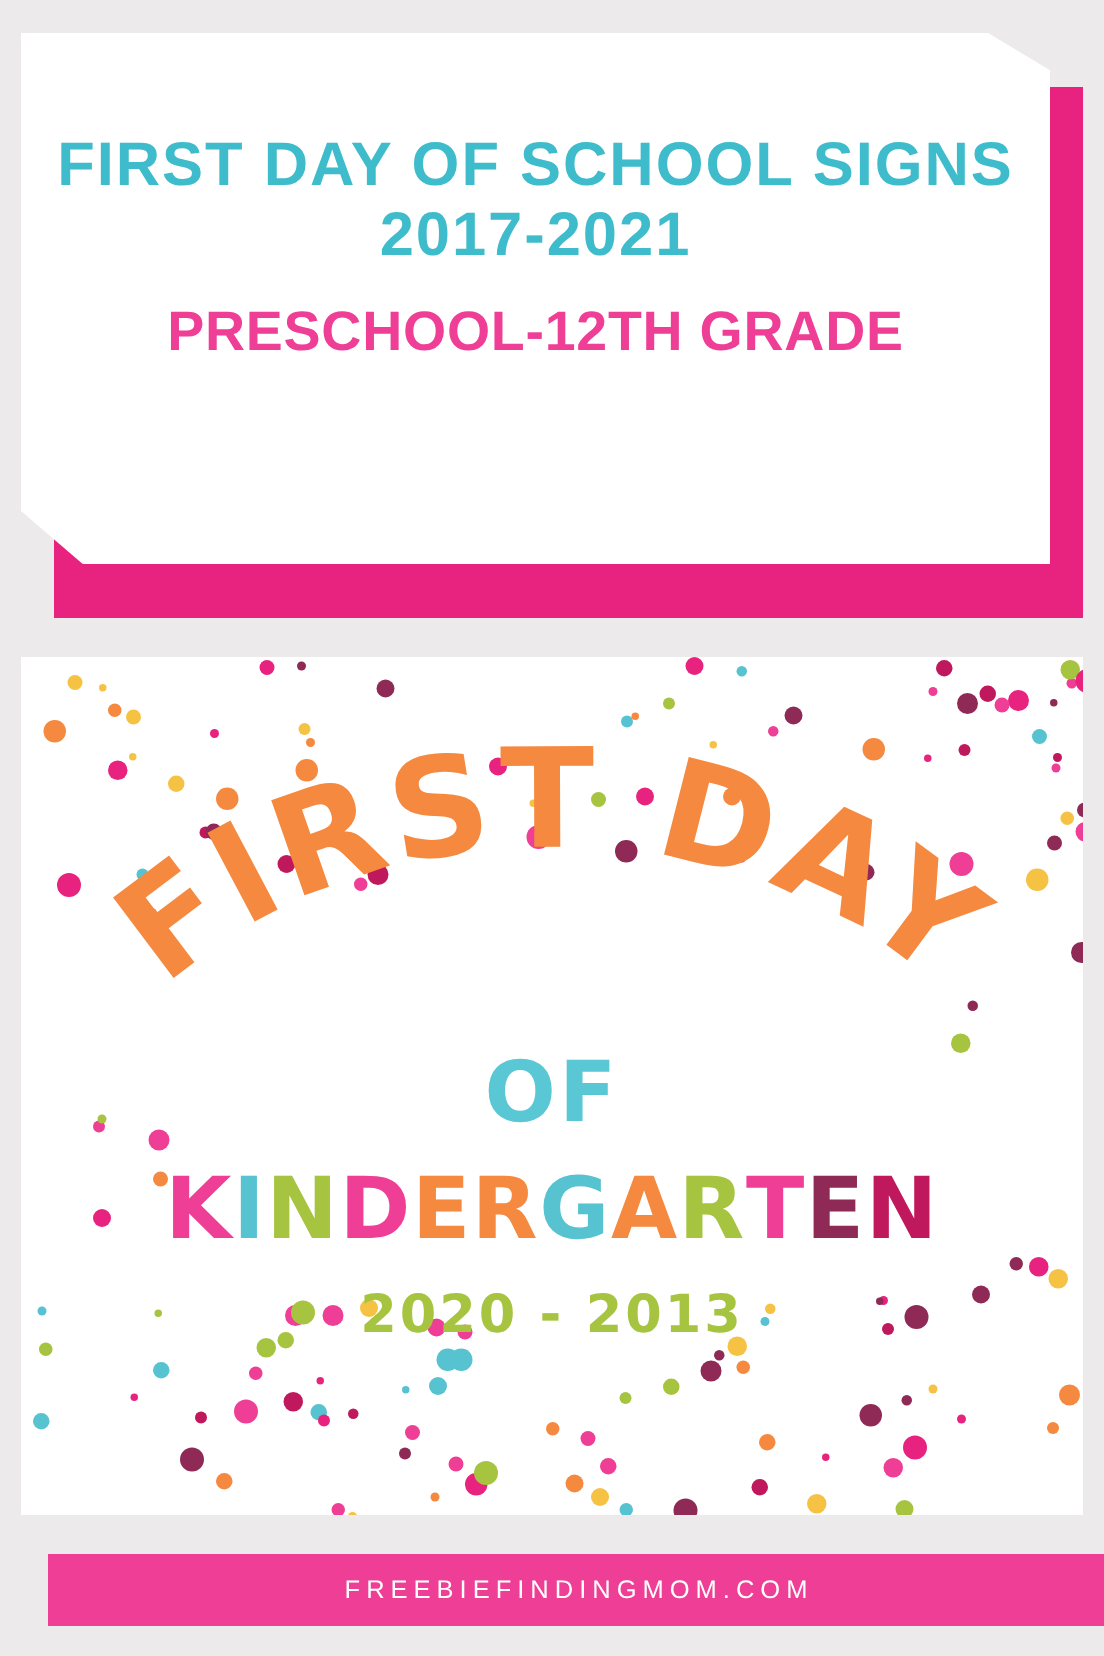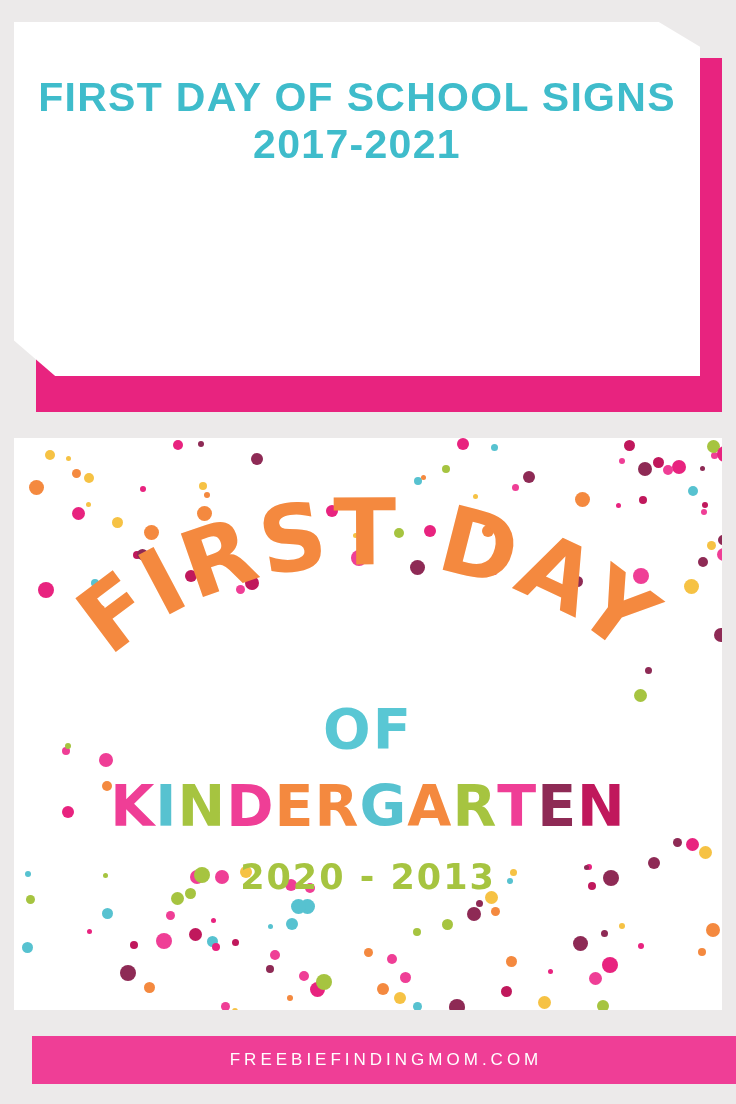--- a/index.html
+++ b/index.html
@@ -52,20 +52,21 @@
     text-indent: 10px;
     margin-bottom: 22px;
   }
   .t-line2 {
     color: #3fbccb;
     font-size: 41px;
     font-weight: bold;
     letter-spacing: 1.3px;
     line-height: 1.05;
     text-align: center;
+    margin-top: 12px;
   }
   .t-line3 {
     color: #3fbccb;
     font-size: 41px;
     font-weight: bold;
     letter-spacing: 1.3px;
     line-height: 1.25;
     text-align: center;
     margin-bottom: 18px;
   }
@@ -157,20 +158,21 @@
 <body>
 
 <div class="page">
 
   <div class="title-card-wrap">
     <div class="pink-frame"></div>
     <div class="white-card">
       <div class="title-inner">
         <div class="t-line2">FIRST DAY OF SCHOOL SIGNS</div>
         <div class="t-line3">2017-2021</div>
+        <div class="t-line4">PRESCHOOL-12TH GRADE</div>
       </div>
     </div>
   </div>
 
   <div class="sign-card">
     <div id="confetti-layer">
         <div class="confetti" style="left: 659.268px; top: 399.554px; width: 9px; height: 9px; background: rgb(142, 42, 85);"></div>
         <div class="confetti" style="left: 574.753px; top: 534.011px; width: 13px; height: 13px; background: rgb(239, 62, 150);"></div>
         <div class="confetti" style="left: 182.908px; top: 67.8253px; width: 15px; height: 15px; background: rgb(244, 137, 63);"></div>
         <div class="confetti" style="left: 379.547px; top: 554.01px; width: 12px; height: 12px; background: rgb(246, 194, 68);"></div>

